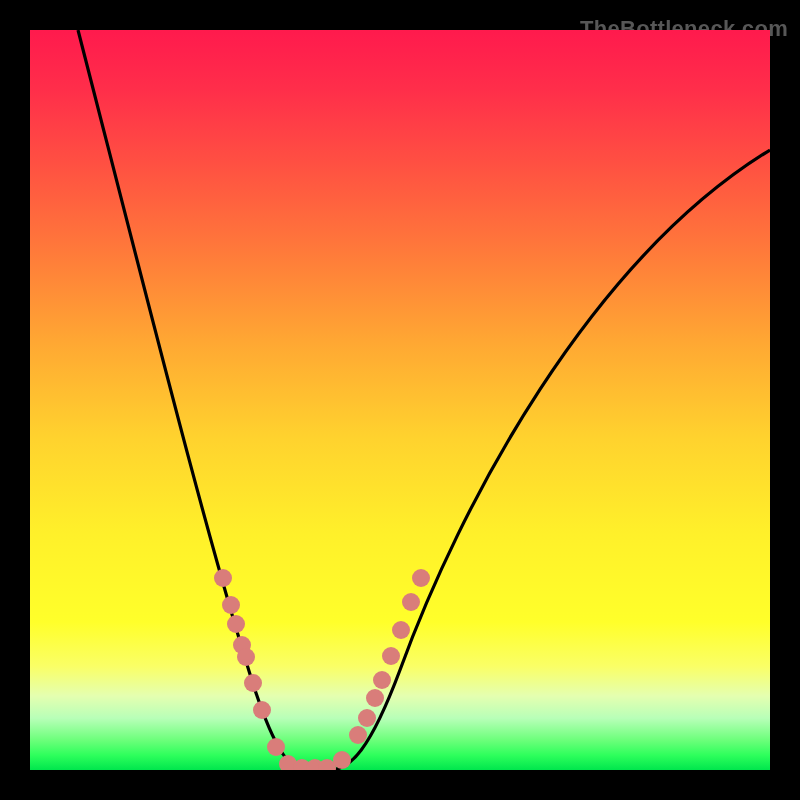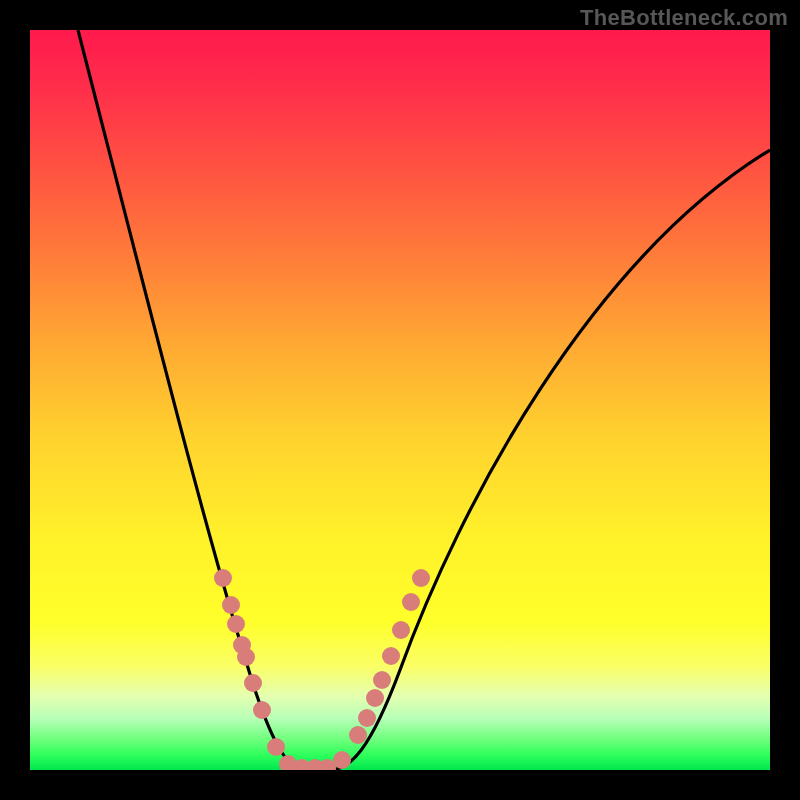--- a/index.html
+++ b/index.html
@@ -35,21 +35,21 @@
       #faff66 86%,
       #e4ffb0 90%,
       #b8ffb8 93%,
       #6bff7a 96%,
       #2eff5c 98%,
       #00e64d 100%
     );
   }
   .watermark {
     position: absolute;
-    top: 5px;
+    top: 16px;
     right: 12px;
     font-size: 22px;
     font-weight: 600;
     color: #575757;
     letter-spacing: 0.3px;
     user-select: none;
   }
   svg {
     position: absolute;
     left: 0;

